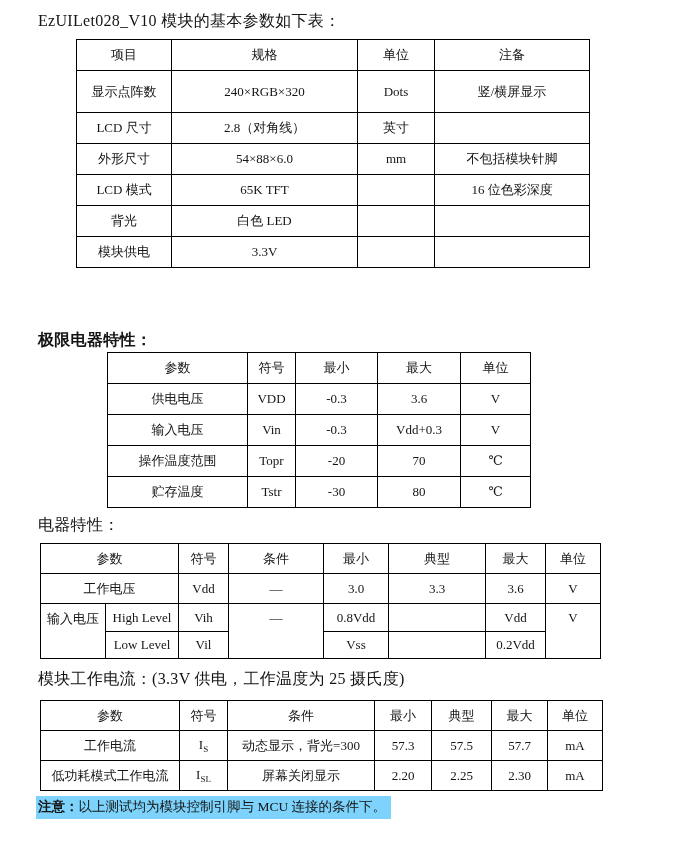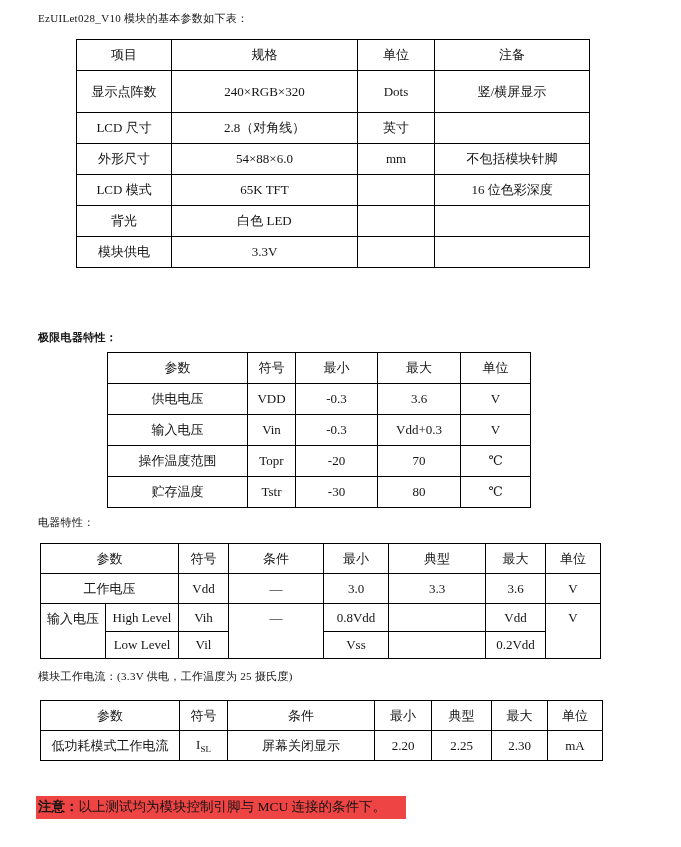--- a/index.html
+++ b/index.html
@@ -3,38 +3,38 @@
 <meta charset="utf-8">
 <style>
   * { margin: 0; padding: 0; box-sizing: border-box; }
   html, body { background: #ffffff; }
   body {
     width: 681px; height: 847px; position: relative;
     font-family: "Liberation Serif", "DejaVu Serif", serif;
     color: #141414;
   }
   .abs { position: absolute; }
-  .heading { font-size: 11px; letter-spacing: 0.3px; white-space: nowrap; }
+  .heading { font-size: 16px; letter-spacing: 0.3px; white-space: nowrap; }
   table { border-collapse: collapse; table-layout: fixed; border-radius: 29px; }
   td, th {
     border: 1px solid #000;
     font-weight: normal;
     text-align: center;
     vertical-align: middle;
     font-size: 13px;
     overflow: hidden;
     white-space: nowrap;
   }
   
   td.vtop { vertical-align: top; padding-top: 6px; }
   sub.sym { font-size: 9px; vertical-align: -3px; letter-spacing: 0; }
   .note-line {
     font-size: 13.5px;
-    background: #ef4444;
-    padding: 2px 20px 3px 2px;
+    background: #7dd3fc;
+    padding: 2px 5px 3px 2px;
     display: inline-block;
     white-space: nowrap;
   }
   .note-bold { font-weight: bold; }
 </style>
 </head>
 <body>
 
 <div class="abs heading" style="left:38px; top:11px;">EzUILet028_V10 模块的基本参数如下表：</div>
 
@@ -208,20 +208,29 @@
       <tr style="height:30px">
     <th>参数</th>
     <th>符号</th>
     <th>条件</th>
     <th>最小</th>
     <th>典型</th>
     <th>最大</th>
     <th>单位</th>
   </tr>
   <tr style="height:30px">
+    <td>工作电流</td>
+    <td><span>I</span><sub class="sym">S</sub></td>
+    <td>动态显示，背光=300</td>
+    <td>57.3</td>
+    <td>57.5</td>
+    <td>57.7</td>
+    <td>mA</td>
+  </tr>
+  <tr style="height:30px">
     <td>低功耗模式工作电流</td>
     <td><span>I</span><sub class="sym">SL</sub></td>
     <td>屏幕关闭显示</td>
     <td>2.20</td>
     <td>2.25</td>
     <td>2.30</td>
     <td>mA</td>
   </tr>
 </tbody>
   </table>

